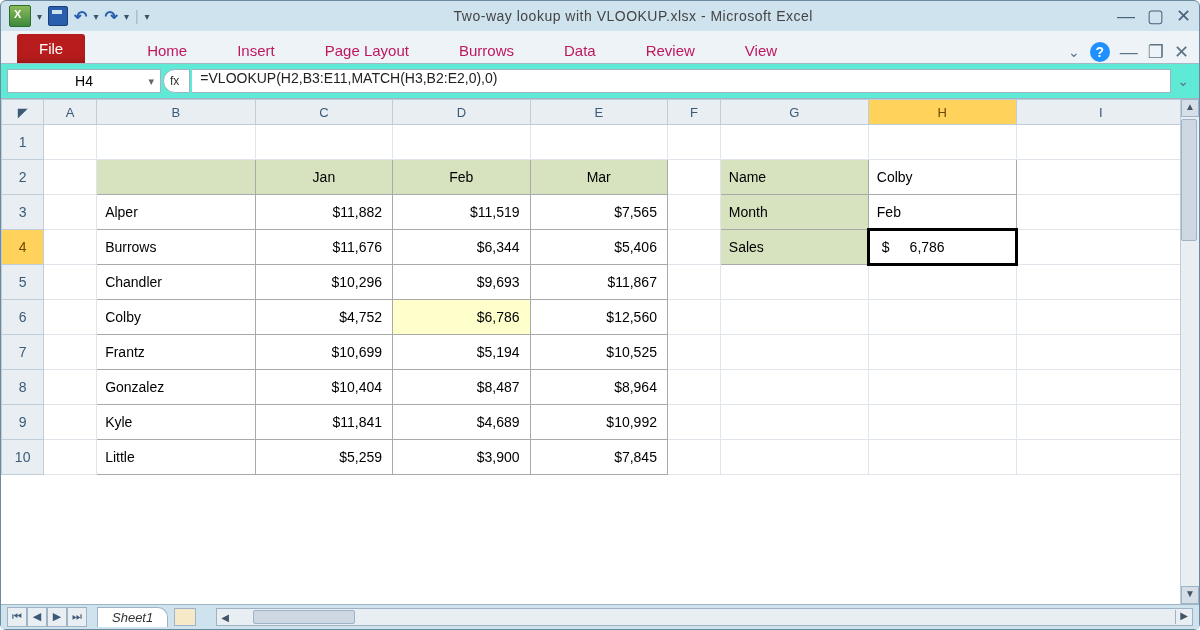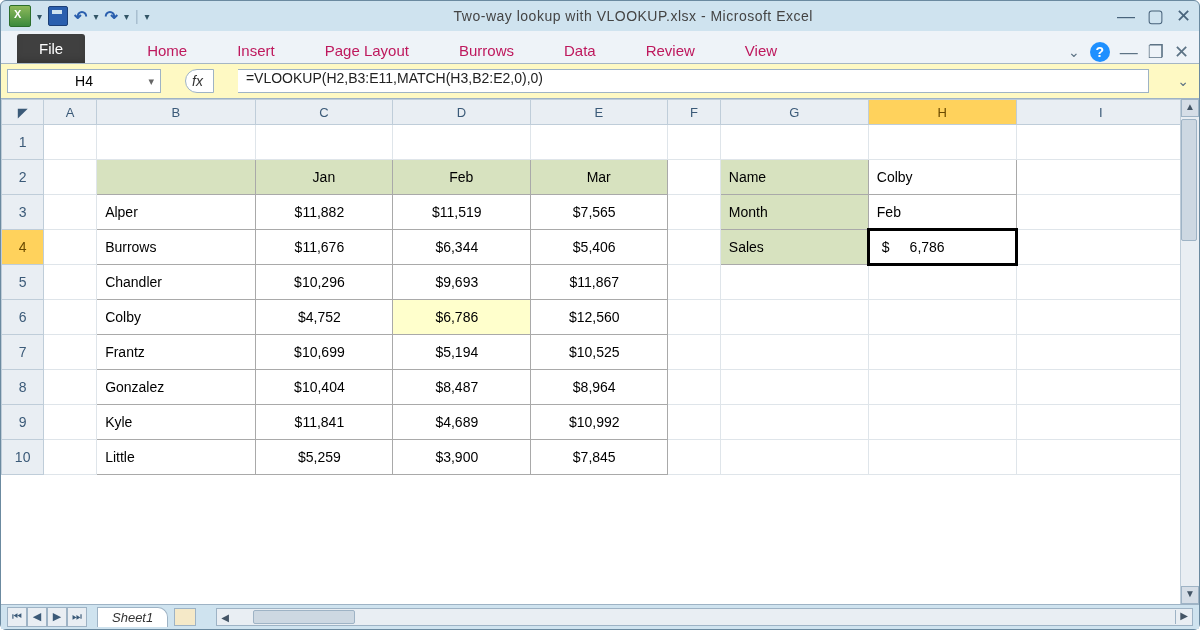--- a/index.html
+++ b/index.html
@@ -11,42 +11,42 @@
   .qat .xlicon{width:20px;height:20px;background:linear-gradient(#8db95b,#3c8a3c);border:1px solid #2c6e2c;border-radius:2px;position:relative;}
   .qat .xlicon:after{content:"X";color:#fff;font-weight:bold;font-size:11px;position:absolute;left:4px;top:2px;}
   .qat .save{width:18px;height:18px;background:#2a5fae;border:1px solid #1b3f77;border-radius:2px;position:relative;}
   .qat .save:after{content:"";position:absolute;left:3px;top:3px;width:10px;height:4px;background:#cfe3ef;}
   .qat .undo,.qat .redo{font-size:16px;color:#2a5fae;font-weight:bold;}
   .qat .chev{font-size:10px;color:#356;}
   .wincontrols span{font-size:18px;color:#49647c;cursor:pointer;}
   .ribbon{background:#eef3f8;border-bottom:1px solid #a5b6c4;}
   .tabs{display:flex;align-items:flex-end;height:32px;padding-left:16px;gap:38px;}
   .tab{color:#be185d;font-size:15px;padding:4px 6px;cursor:pointer;}
-  .tab.file{background:#404040;color:#fff;padding:6px 22px;border-radius:3px 3px 0 0;margin-right:18px;box-shadow:inset 0 -4px 10px -4px rgba(0,0,0,.3);}
+  .tab.file{background:#b91c1c;color:#fff;padding:6px 22px;border-radius:3px 3px 0 0;margin-right:18px;box-shadow:inset 0 -4px 10px -4px rgba(0,0,0,.3);}
   .rib-right{margin-left:auto;margin-right:10px;display:flex;align-items:center;gap:10px;color:#5d7385;}
   .rib-right .help{width:20px;height:20px;border-radius:50%;background:#1e90ff;color:#fff;font-weight:bold;text-align:center;line-height:20px;font-size:14px;}
   .rib-right span{font-size:18px;cursor:pointer;}
-  .formulabar{height:30px;display:flex;align-items:center;background:#fef9c3;border-bottom:1px solid #9eb3c5;padding:2px 6px;gap:24px;}
+  .formulabar{height:30px;display:flex;align-items:center;background:#5eead4;border-bottom:1px solid #9eb3c5;padding:2px 6px;gap:2px;}
   .namebox{width:152px;height:22px;border:1px solid #9eb3c5;background:#fff;display:flex;align-items:center;justify-content:center;font-size:14px;position:relative;}
   .namebox:after{content:"▾";position:absolute;right:6px;color:#666;font-size:11px;}
   .fx-wrap{display:flex;align-items:center;border:1px solid #9eb3c5;background:#fff;border-radius:12px 0 0 12px;height:22px;padding:0 10px 0 6px;}
-  .fx{font-style:italic;font-size:14px;color:#333;}
+  .fx{font-size:12px;color:#333;}
   .fbar{flex:1;height:22px;border:1px solid #9eb3c5;border-left:none;background:#fff;display:flex;padding:0 8px;font-size:14px;color:#222;}
   .fbar-exp{width:20px;text-align:center;color:#5d7385;}
   .sheetarea{flex:1;display:flex;position:relative;background:#fff;}
   .grid{flex:1;overflow:hidden;position:relative;}
   table.sheet{border-collapse:collapse;table-layout:fixed;width:1185px;}
   .colhead th{background:#e9eef3;border:1px solid #bfcdd9;color:#3b5a78;font-weight:normal;height:22px;font-size:13px;}
   .colhead th.sel{background:#ffd25c;color:#6a4a00;}
   .rowhead{background:#e9eef3;border:1px solid #bfcdd9;color:#3b5a78;text-align:center;width:40px;height:32px;font-size:14px;}
   .rowhead.sel{background:#ffd25c;color:#6a4a00;}
   td.cell{border:1px solid #dfe5ea;height:32px;padding:0 6px;font-size:17px;color:#222;}
   td.thdr{background:#d7e2bf;border:1px solid #a9a9a9;text-align:center;margin-top:40px;}
   td.tname{border:1px solid #a9a9a9;padding-left:8px;}
-  td.tnum{border:1px solid #a9a9a9;text-align:center;padding-right:10px;}
+  td.tnum{border:1px solid #a9a9a9;text-align:right;padding-right:10px;}
   td.hilite{background:#ffffcc;}
   
   td.lhdr{background:#d7e2bf;border:1px solid #a9a9a9;padding-left:8px;}
   td.lval{border:1px solid #a9a9a9;padding-left:8px;}
   td.active{border:3px solid #000 !important;padding:0 6px;text-align:left;font-family:Arial;}
   .active-inner{display:flex;gap:20px;justify-content:flex-start;padding-left:6px;}
   .corner{background:#e9eef3;border:1px solid #bfcdd9;width:40px;}
   .vscroll{width:18px;background:#e9eef3;border-left:1px solid #bfcdd9;display:flex;flex-direction:column;align-items:center;justify-content:space-between;}
   .vscroll .btn{width:16px;height:16px;background:#d6dee7;border:1px solid #9eb3c5;text-align:center;font-size:10px;color:#456;line-height:14px;}
   .vscroll .thumb{width:14px;height:120px;background:#cdd8e2;border:1px solid #9eb3c5;margin-top:2px;border-radius:2px;}

